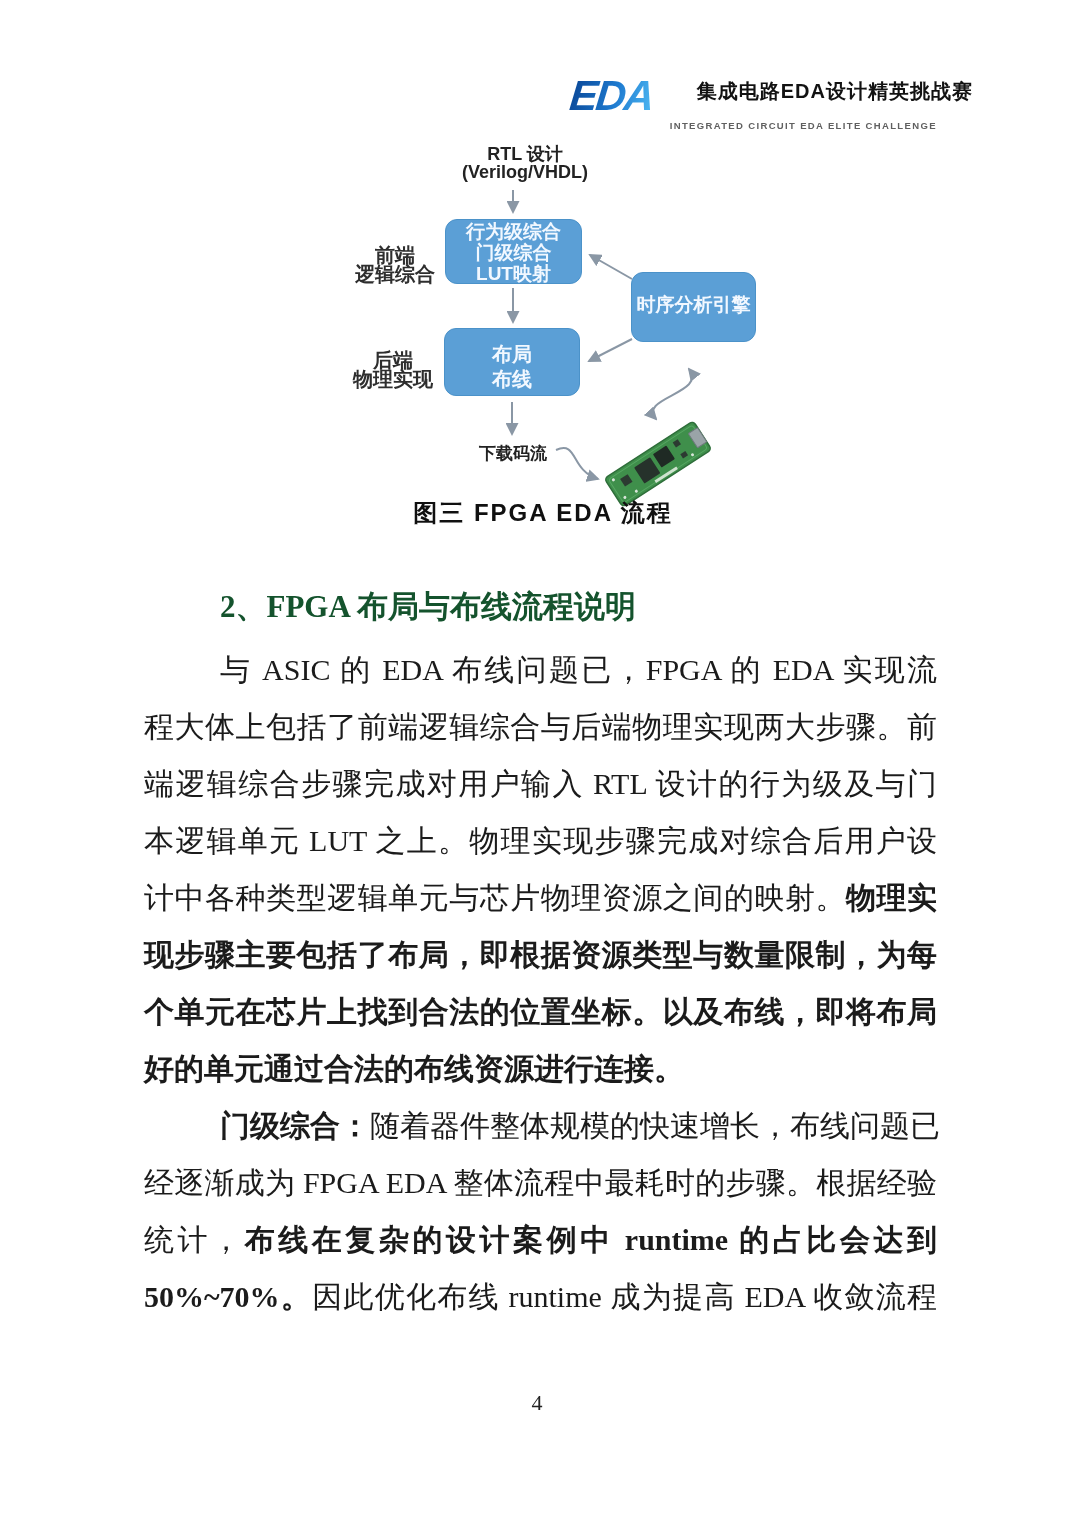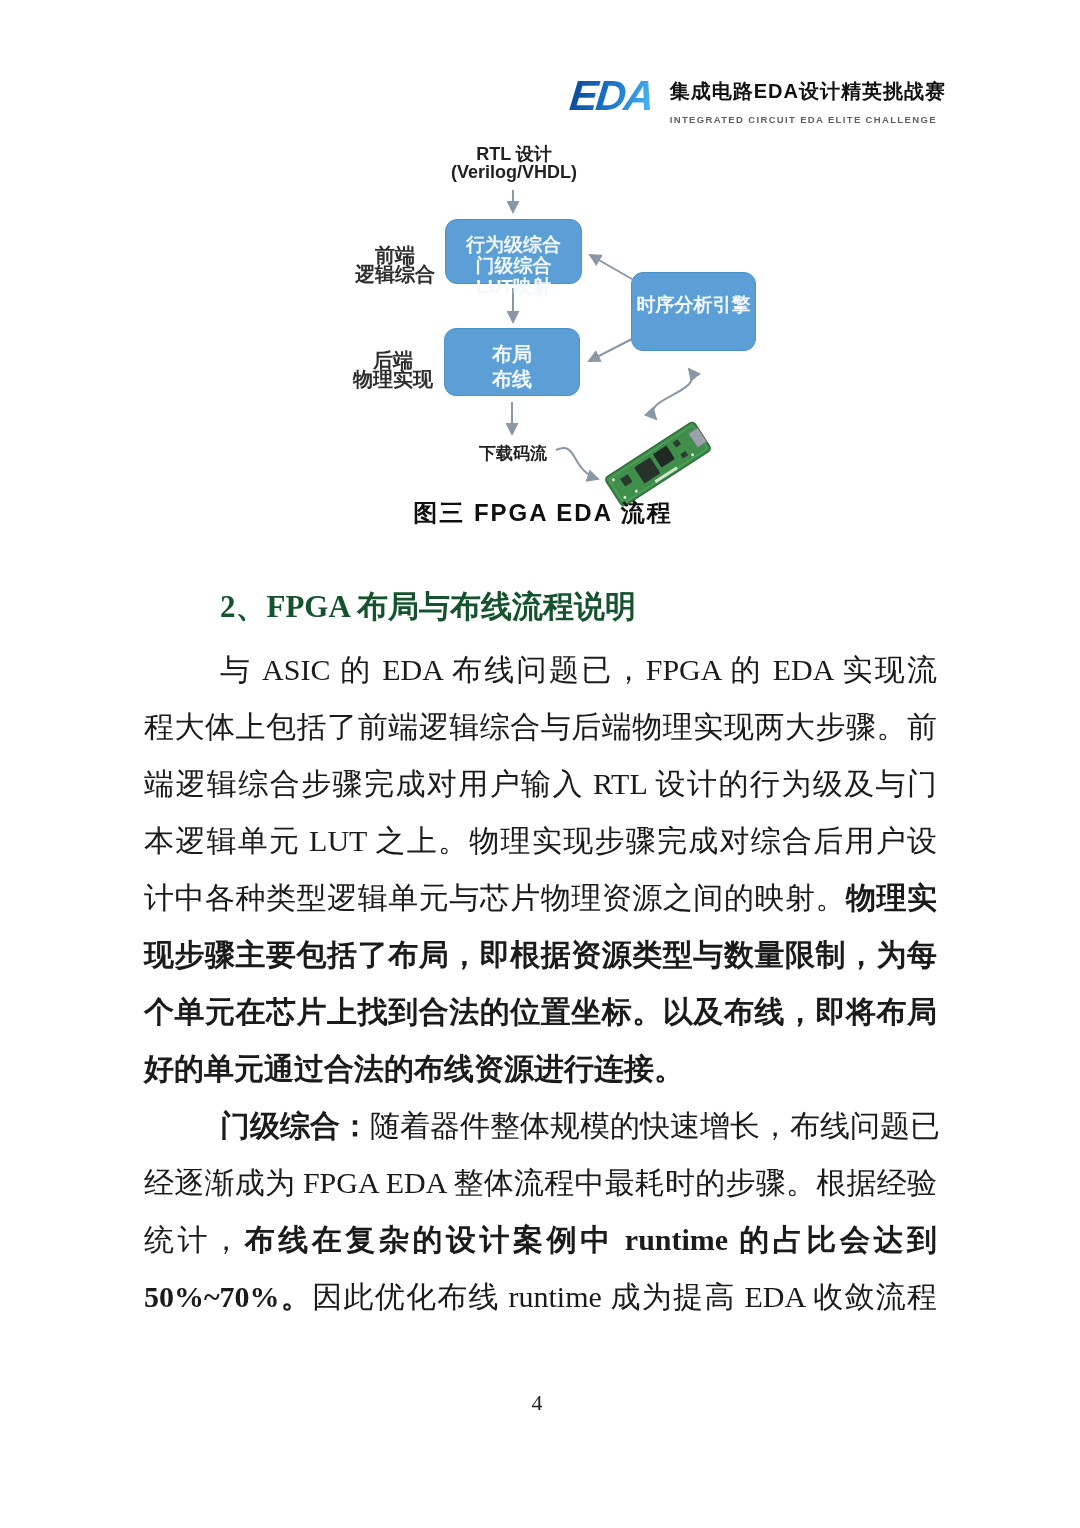--- a/index.html
+++ b/index.html
@@ -7,36 +7,36 @@
   .page{position:relative;width:1080px;height:1528px;background:#fff;overflow:hidden;}
 
   
   .header{position:absolute;left:570px;top:76px;display:flex;align-items:flex-start;gap:17px;}
   .logo{font-family:"Liberation Sans",sans-serif;font-weight:bold;font-style:italic;
         font-size:42px;line-height:40px;letter-spacing:-2px;
         background:linear-gradient(100deg,#0d4fa0 10%,#1e7bd0 55%,#49b2ef 95%);
         -webkit-background-clip:text;background-clip:text;color:transparent;
         transform:skewX(-6deg);}
   .titles{padding-top:4px;}
-  .t-cn{font-size:20px;font-weight:bold;color:#121212;letter-spacing:1px;line-height:22px;}
-  .t-en{font-size:9.5px;font-weight:bold;color:#606060;letter-spacing:1.35px;margin-top:12px;}
+  .t-cn{font-size:20px;font-weight:bold;color:#121212;letter-spacing:1px;line-height:22px;margin-left:27px;}
+  .t-en{font-size:9.5px;font-weight:bold;color:#606060;letter-spacing:1.35px;margin-top:18px;}
 
   
   .diagram{position:absolute;left:340px;top:138px;width:460px;height:402px;}
   .diagram svg{position:absolute;left:0;top:0;}
   .dlabel{position:absolute;text-align:center;color:#222;font-weight:bold;}
-  .rtl-label{left:74px;top:7px;width:200px;font-size:18px;line-height:18px;}
+  .rtl-label{left:85px;top:7px;width:200px;font-size:18px;line-height:18px;}
   .side-label{font-size:20px;line-height:19px;color:#2e2e2e;}
   .front{left:5px;top:108px;width:100px;}
   .back{left:3px;top:213px;width:100px;}
   .box{position:absolute;background:var(--box-color);border:1px solid #4b92c9;border-radius:12px;
        color:#f2f8ff;font-weight:bold;text-align:center;box-sizing:border-box;}
-  .box1{left:105px;top:81px;width:137px;height:65px;font-size:19px;line-height:21px;padding-top:14px;}
+  .box1{left:105px;top:81px;width:137px;height:65px;font-size:19px;line-height:21px;padding-top:1px;}
   .box2{left:104px;top:190px;width:136px;height:68px;font-size:20px;line-height:25px;padding-top:13px;}
-  .timing{left:291px;top:134px;width:125px;height:79px;font-size:19px;line-height:64px;}
+  .timing{left:291px;top:134px;width:125px;height:70px;font-size:19px;line-height:64px;}
   .download{left:93px;top:304px;width:160px;font-size:17px;font-weight:bold;color:#222;}
   .caption{left:0;top:359px;width:406px;font-size:24px;font-weight:bold;color:#101010;letter-spacing:2px;
            font-family:"Liberation Sans",sans-serif;}
 
   
   .heading{position:absolute;left:144px;top:585px;width:793px;margin:0;
            font-family:"Liberation Serif","DejaVu Serif",serif;
            font-size:31px;line-height:44px;font-weight:bold;color:#14532d;text-indent:76px;}
   .body-text{position:absolute;left:144px;top:641px;width:793px;
              font-family:"Liberation Serif","DejaVu Serif",serif;

